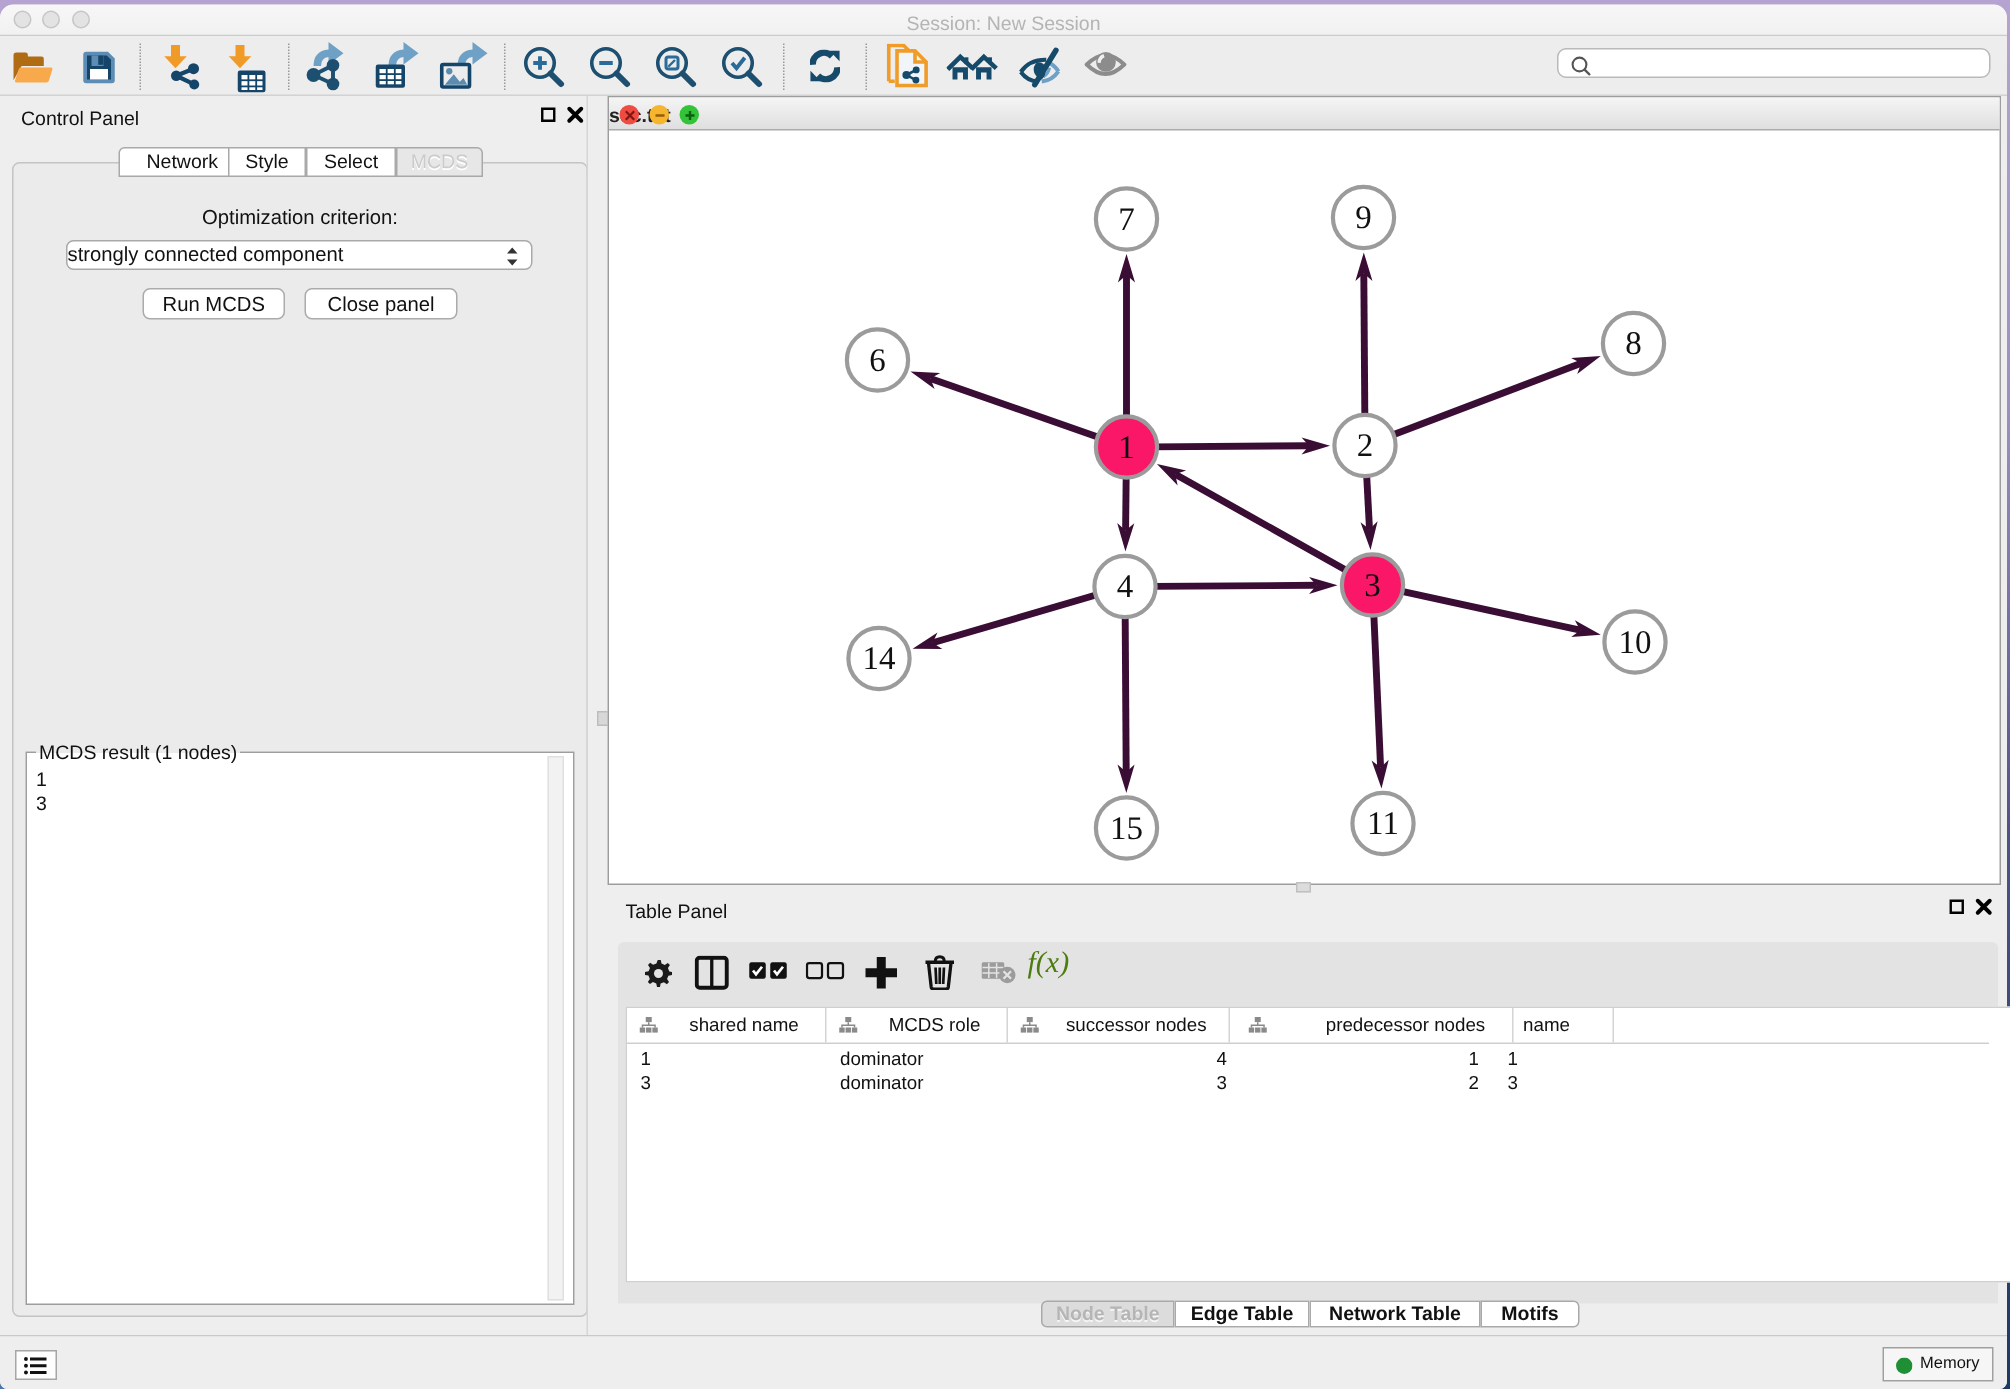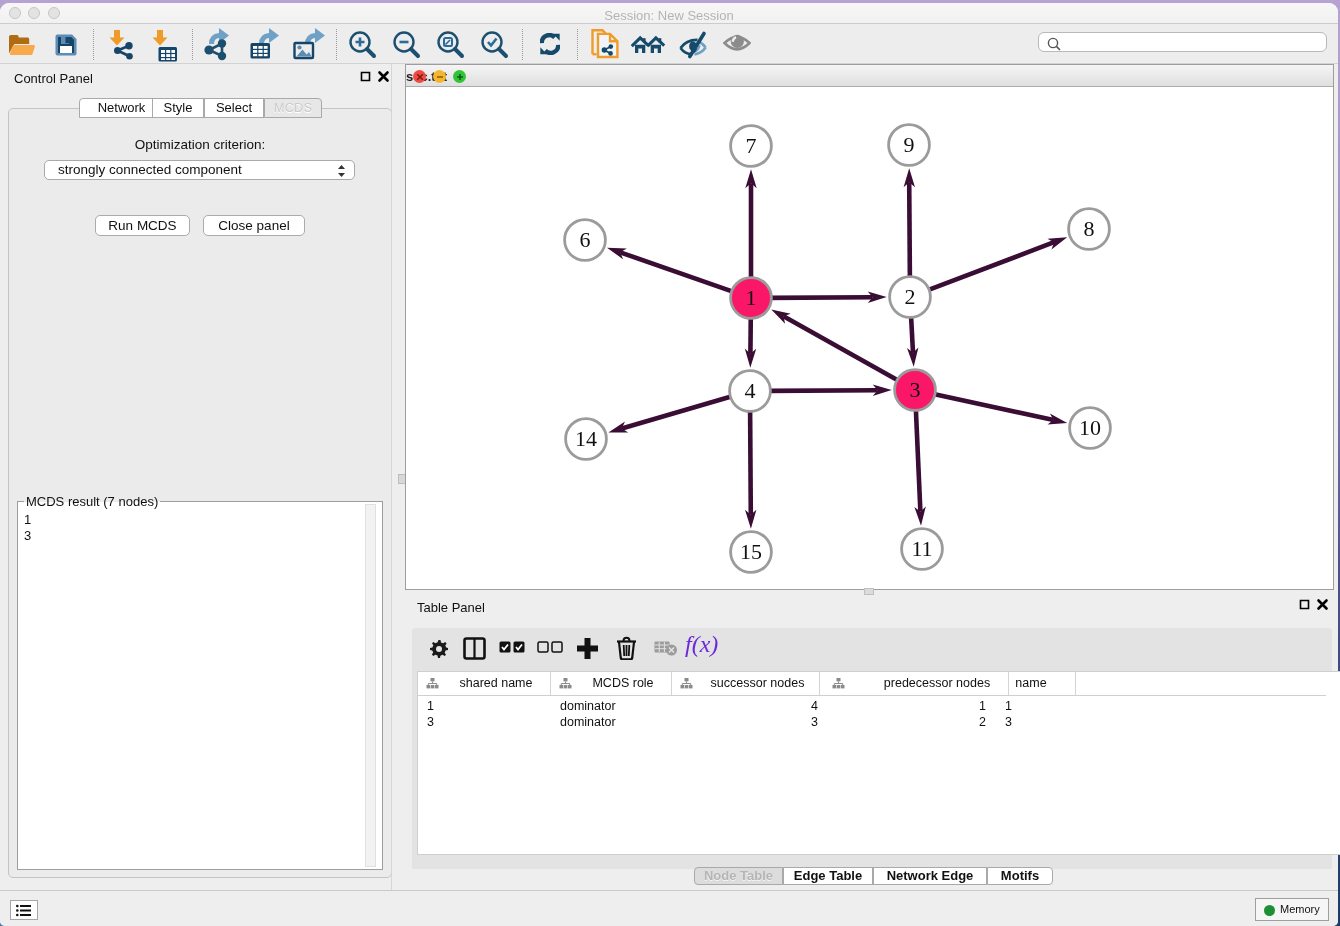--- a/index.html
+++ b/index.html
@@ -25,23 +25,23 @@
 #searchbox { position:absolute; left:1038px; top:8px; width:289px; height:20px;
   background:#ffffff; border:1px solid #b9b9b9; border-radius:6px; }
 
 #cp-title { position:absolute; left:14px; top:68px; font-size:13px; color:#111; }
 .tab { position:absolute; top:95px; height:20px; background:#fff; border:1px solid #a9a9a9;
   font-size:13px; color:#111; text-align:center; line-height:18px; }
 #cp-panel { position:absolute; left:8px; top:105px; width:384px; height:770px;
   background:#ebebeb; border:1px solid #c4c4c4; border-radius:5px; }
 #opt-label { position:absolute; left:0; top:134px; width:400px; text-align:center; font-size:13.5px; color:#111; }
 #dropdown { position:absolute; left:44px; top:157px; width:311px; height:20px; background:#fff;
-  border:1px solid #a9a9a9; border-radius:5px; font-size:13.5px; color:#111; line-height:18px; padding-left:13px; }
+  border:1px solid #a9a9a9; border-radius:5px; font-size:13.5px; color:#111; line-height:18px; }
 .btn { position:absolute; top:189px; height:21px; background:#fff; border:1px solid #ababab;
-  border-radius:5px; font-size:13.5px; color:#111; text-align:center; line-height:19px;margin-top:23px; }
+  border-radius:5px; font-size:13.5px; color:#111; text-align:center; line-height:19px; }
 #groupbox { position:absolute; left:17px; top:498px; width:366px; height:369px;
   border:1px solid #9d9d9d; background:#fff; }
 #gb-label { position:absolute; left:24px; top:491px; font-size:13px; color:#111;
   background:linear-gradient(#ebebeb 55%,#ffffff 55%); padding:0 2px; }
 #gb-scroll { position:absolute; right:6px; top:2px; width:11px; height:363px;
   background:#f2f2f2; border:1px solid #e0e0e0; }
 
 #netwin { position:absolute; left:405px; top:61px; width:929px; height:526px;
   background:#ffffff; border:1px solid #9d9d9d; }
 #nettitle { position:absolute; left:0; top:0; width:100%; height:22px;
@@ -265,21 +265,21 @@
     <svg class="abs" style="right:8px;top:3px" width="9" height="14" viewBox="0 0 9 14">
       <path d="M1,5 L4.5,1 L8,5 Z M1,9 L4.5,13 L8,9 Z" fill="#333"></path>
     </svg>
   </div>
   <div class="btn" style="left:95px;width:95px">Run MCDS</div>
   <div class="btn" style="left:203px;width:102px">Close panel</div>
   <div id="groupbox">
     <div style="position:absolute;left:6px;top:10px;font-size:13px;color:#111;line-height:16px">1<br>3</div>
     <div id="gb-scroll"></div>
   </div>
-  <div id="gb-label">MCDS result (7 nodes)</div>
+  <div id="gb-label">MCDS result (1 nodes)</div>
 
   <div class="abs" style="left:398px;top:471px;width:8px;height:10px;background:#d8d8d8;border:1px solid #bdbdbd"></div>
 
   <div id="netwin">
     <div id="nettitle">
       <span>scc.txt</span>
       <div class="traffic" style="left:7px;background:#ee4b42"></div>
       <div class="traffic" style="left:27px;background:#f5b52e"></div>
       <div class="traffic" style="left:47px;background:#32c338"></div>
       <svg class="abs" style="left:9.5px;top:7.5px" width="8" height="8" viewBox="0 0 8 8">
@@ -384,21 +384,21 @@
       <path d="M8.7,9 L9.2,20 M11.5,9 L11.5,20 M14.3,9 L13.8,20" stroke="#111" stroke-width="1.8"></path>
     </svg>
     <svg class="abs" style="left:242px;top:13px" width="24" height="15" viewBox="0 0 24 15">
       <g fill="#9c9c9c">
         <rect x="0.5" y="0.5" width="15" height="11" rx="1"></rect>
         <path d="M1,4 L15,4 M1,7.7 L15,7.7 M5.2,1 L5.2,11 M10.4,1 L10.4,11" stroke="#e3e3e3" stroke-width="1"></path>
         <circle cx="17.5" cy="9" r="5.5"></circle>
       </g>
       <path d="M15,6.5 L20,11.5 M20,6.5 L15,11.5" stroke="#e3e3e3" stroke-width="1.5"></path>
     </svg>
-    <div class="abs" style="left:273px;top:3px;font-family:'Liberation Serif',serif;font-style:italic;font-size:24px;color:#6d28d9">f(x)</div>
+    <div class="abs" style="left:273px;top:3px;font-family:'Liberation Serif',serif;font-style:italic;font-size:20px;color:#4d7c0f">f(x)</div>
     <div id="tp-table">
       <div class="th" style="left:0;width:133px;padding-left:24px">shared name</div>
       <div class="th" style="left:133px;width:121px;padding-left:24px">MCDS role</div>
       <div class="th" style="left:254px;width:148px;padding-left:24px">successor nodes</div>
       <div class="th" style="left:424px;width:167px;padding-left:24px">predecessor nodes</div>
       <div class="th" style="left:569px;width:89px">name</div>
       <svg class="abs" style="left:8px;top:5px" width="13" height="13" viewBox="0 0 13 13">
           <g fill="#8a8a8a">
             <rect x="4.5" y="1" width="4" height="3.4"></rect>
             <rect x="0.5" y="8" width="3.6" height="3.4"></rect>
@@ -442,21 +442,21 @@
       <div class="td" style="left:587px;top:26px">1</div>
       <div class="td" style="left:9px;top:42px">3</div>
       <div class="td" style="left:142px;top:42px">dominator</div>
       <div class="td" style="left:254px;top:42px;width:146px;text-align:right">3</div>
       <div class="td" style="left:402px;top:42px;width:166px;text-align:right">2</div>
       <div class="td" style="left:587px;top:42px">3</div>
     </div>
   </div>
   <div class="btab" style="left:694px;width:89px;background:#dcdcdc;color:#b5b5b5;border-radius:4px 0 0 4px;text-shadow:0 1px 0 #f5f5f5">Node Table</div>
   <div class="btab" style="left:783px;width:90px">Edge Table</div>
-  <div class="btab" style="left:873px;width:114px">Network Edge</div>
+  <div class="btab" style="left:873px;width:114px">Network Table</div>
   <div class="btab" style="left:987px;width:66px;border-radius:0 4px 4px 0">Motifs</div>
 
   <div id="statusbar">
     <div id="listbtn">
       <svg class="abs" style="left:5px;top:3px" width="16" height="13" viewBox="0 0 16 13">
         <g stroke="#111" stroke-width="2">
             <path d="M4,2 L15,2 M4,6.5 L15,6.5 M4,11 L15,11"></path>
           </g>
         <g fill="#111">
             <circle cx="1.3" cy="2" r="1.3"></circle>

